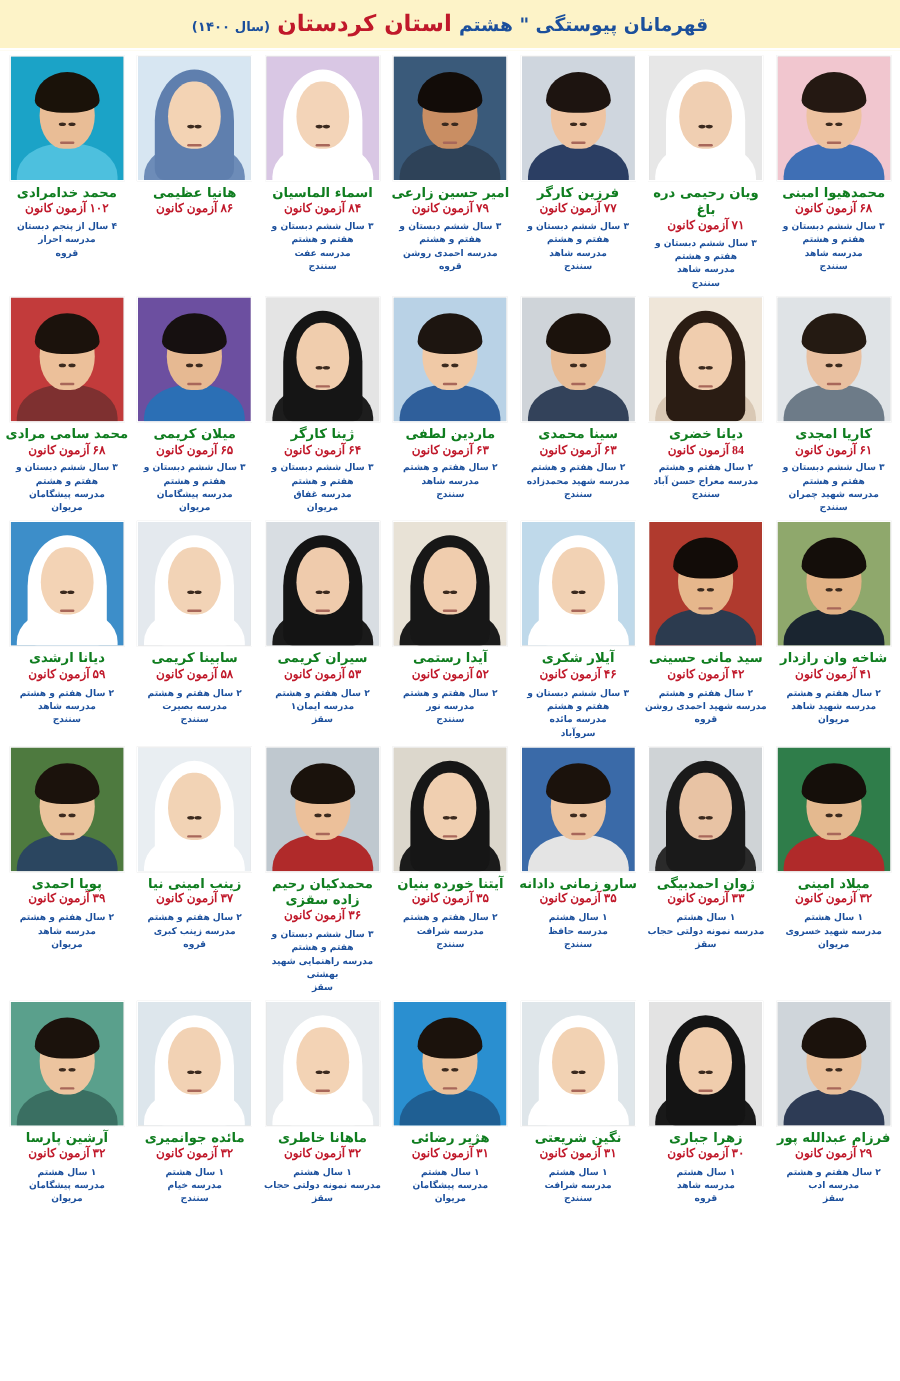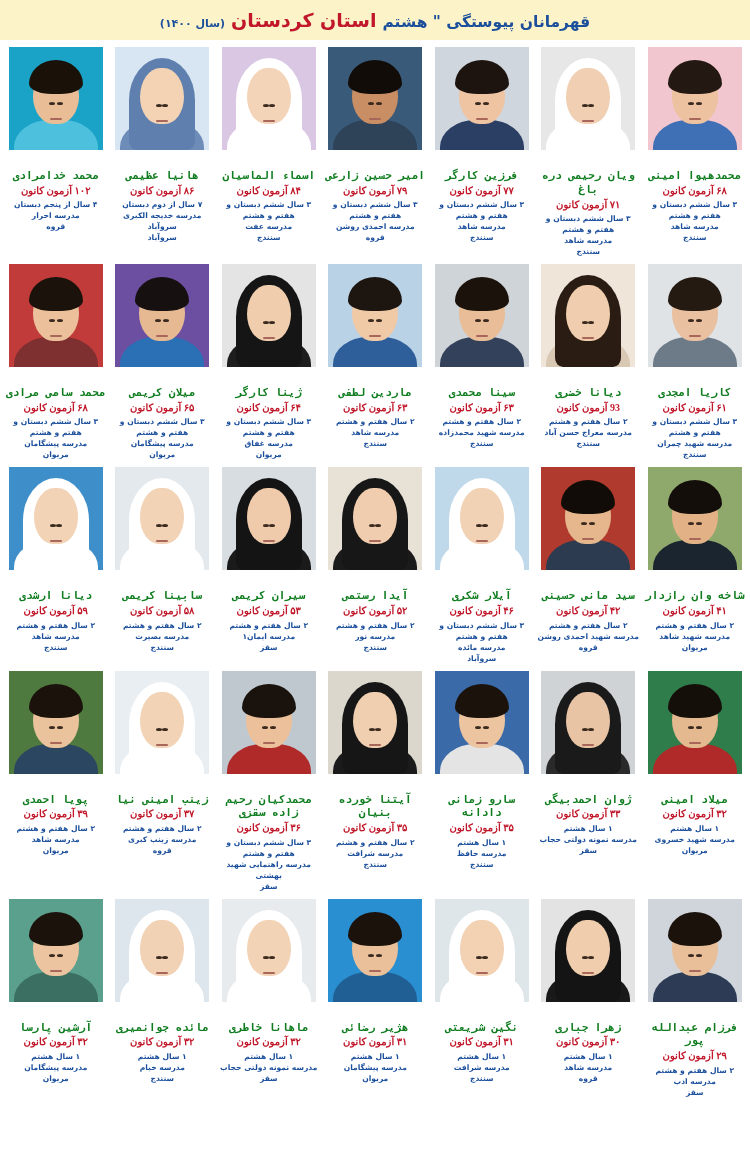--- a/index.html
+++ b/index.html
@@ -165,24 +165,23 @@
     width: 12px;
     height: 2px;
     border-radius: 2px;
     background: #a8675a;
   }
   
   .name {
     color: #0f7d1f;
     font-size: 11px;
     font-weight: bold;
-    margin-top: 19px;
+    margin-top: 3px;
     line-height: 1.25;
     direction: rtl;
-    font-family: Liberation Mono, monospace;
   }
   .score {
     color: #c0182a;
     font-size: 10px;
     font-weight: bold;
     margin-top: 1px;
     line-height: 1.25;
     direction: rtl;
     font-family: Liberation Serif, serif;
   }
@@ -325,25 +324,20 @@
               <div class="scarf" style="background: rgb(95, 127, 174);"></div>
               <div class="scarf-inner" style="background: rgb(243, 211, 180);">
                 <div class="eye l"></div>
                 <div class="eye r"></div>
                 <div class="mouth"></div>
               </div>
             </div>
           </div>
           <div class="name">هانیا عظیمی</div>
           <div class="score">۸۶ آزمون کانون</div>
-          <div class="detail">
-            <div>۷ سال از دوم دبستان</div>
-            <div>مدرسه خدیجه الکبری سروآباد</div>
-            <div>سروآباد</div>
-          </div>
         </div>
         <div class="cell">
           <div class="photo">
             <div class="bg" style="background: rgb(27, 163, 199);"></div>
             <div class="face">
               <div class="body-sh" style="background: rgb(77, 192, 222);"></div>
               <div class="head" style="background: rgb(233, 189, 150);">
                 <div class="eye l"></div>
                 <div class="eye r"></div>
                 <div class="mouth"></div>
@@ -389,21 +383,21 @@
               <div class="body-sh" style="background: rgb(217, 200, 180);"></div>
               <div class="scarf" style="background: rgb(42, 28, 19);"></div>
               <div class="scarf-inner" style="background: rgb(240, 205, 174);">
                 <div class="eye l"></div>
                 <div class="eye r"></div>
                 <div class="mouth"></div>
               </div>
             </div>
           </div>
           <div class="name">دیانا خضری</div>
-          <div class="score">93 آزمون کانون</div>
+          <div class="score">84 آزمون کانون</div>
           <div class="detail">
             <div>۲ سال هفتم و هشتم</div>
             <div>مدرسه معراج حسن آباد</div>
             <div>سنندج</div>
           </div>
         </div>
         <div class="cell">
           <div class="photo">
             <div class="bg" style="background: rgb(207, 212, 217);"></div>
             <div class="face">

